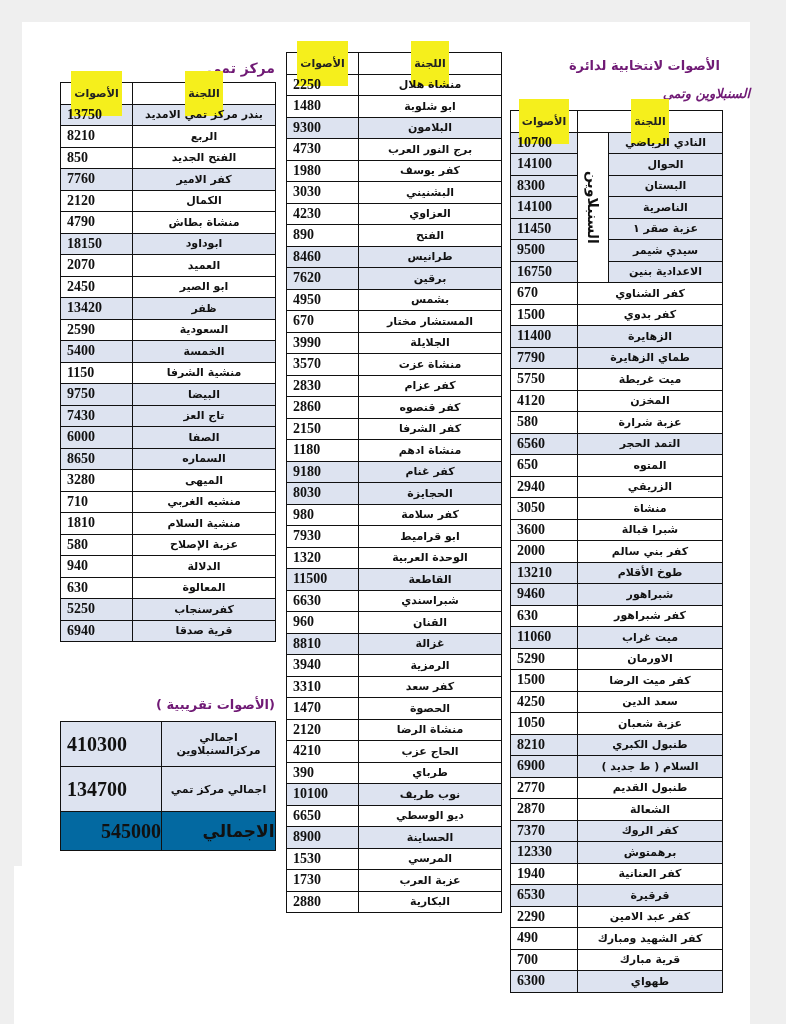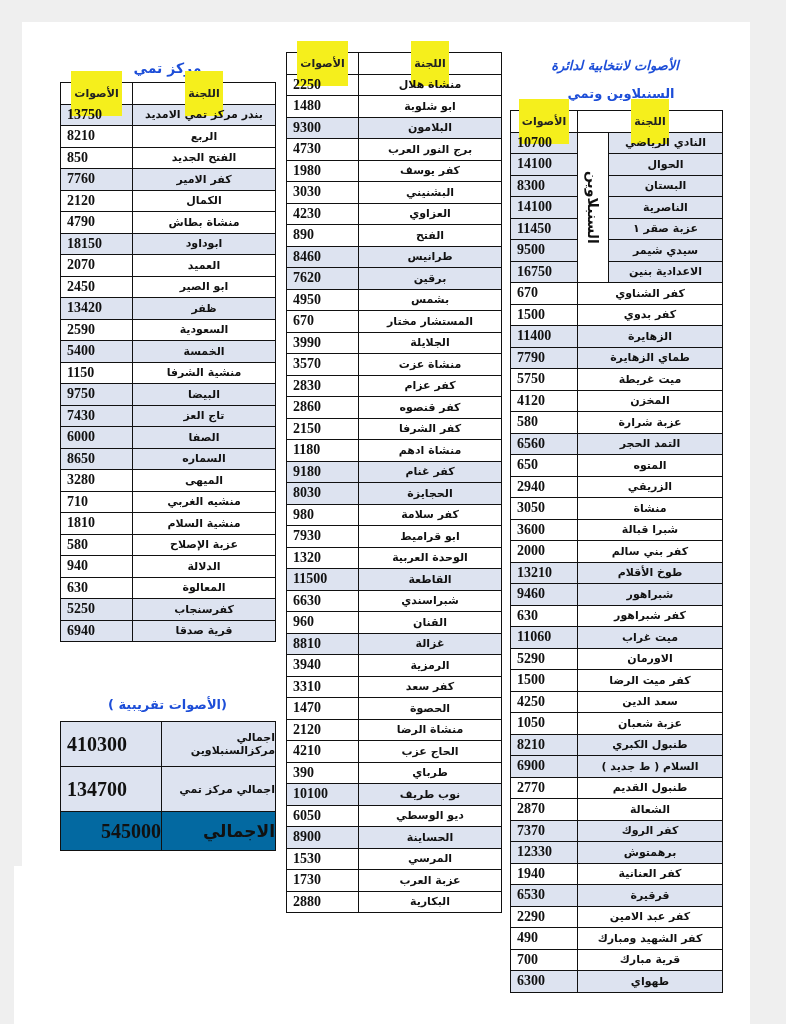--- a/index.html
+++ b/index.html
@@ -1,42 +1,42 @@
 <!DOCTYPE html>
 <html><head>
 <meta charset="utf-8">
 <style>
   html, body { margin:0; padding:0; }
   body { width:786px; height:1024px; background:#efefef; position:relative; overflow:hidden;
          font-family:"DejaVu Sans", sans-serif; }
   .page { position:absolute; left:22px; top:22px; width:728px; height:1002px; background:#ffffff; }
   .page-low { position:absolute; left:14px; top:866px; width:20px; height:158px; background:#ffffff; }
-  .title { position:absolute; font-weight:bold; color:#1d4ed8; direction:rtl; text-align:center; font-size:13px; }
+  .title { position:absolute; font-weight:bold; color:#701a75; direction:rtl; font-size:13px; }
   table { border-collapse:collapse; position:absolute; direction:rtl; }
   td, th { border:1.5px solid #111; padding:0; height:20.5px; font-weight:bold; color:#111; }
   th { font-size:11px; background:#fff; }
   th span.hl { background:#f5ef1c; padding:16px 3px; color:#222; }
   td.name { text-align:center; font-size:11px; font-family:"DejaVu Sans", sans-serif; }
   td.num { text-align:left; padding-left:6px; font-size:14px; font-family:"Liberation Serif", serif; direction:ltr; }
   tr.shade td.name, tr.shade td.num { background:#dde3f0; }
   .vlabel { writing-mode:vertical-rl; font-size:14px; font-weight:bold; text-align:center; background:#fff; }
   .sum td { height:44px; }
   .sum td.num { font-size:20px; padding-left:6px; }
-  .sum td.name { font-size:11px;text-align:right; }
+  .sum td.name { font-size:11px; }
   .sum tr.total td { background:#0369a1; height:38px;padding-left:40px; }
   .sum tr.total td.name { font-size:17px; }
 </style>
 </head>
 <body>
 
 <div class="page"></div>
 <div class="page-low"></div>
 
-<div class="title" style="left:510px; top:58px; width:210px; font-size:13px;font-style:italic;">الأصوات لانتخابية لدائرة</div>
-<div class="title" style="left:516px; top:86px; width:210px; font-size:13px;">السنبلاوين وتمي</div>
+<div class="title" style="left:510px; top:58px; width:210px; font-size:13px;">الأصوات لانتخابية لدائرة</div>
+<div class="title" style="left:540px; top:86px; width:210px; font-size:13px;font-style:italic;">السنبلاوين وتمي</div>
 
 <div class="title" style="left:60px; top:60px; width:215px; font-size:14px;">مركز تمي</div>
 
 <table id="tamai" style="left:60px; top:82px; width:216px;">
   <thead>
     <tr>
       <th style="width:140px;"><span class="hl">اللجنة</span></th>
       <th style="width:70px;"><span class="hl">الأصوات</span></th>
     </tr>
   </thead>
@@ -302,21 +302,21 @@
       <tr>
         <td class="name">طرباي</td>
         <td class="num">390</td>
       </tr>
       <tr class="shade">
         <td class="name">نوب طريف</td>
         <td class="num">10100</td>
       </tr>
       <tr>
         <td class="name">ديو الوسطي</td>
-        <td class="num">6050</td>
+        <td class="num">6650</td>
       </tr>
       <tr class="shade">
         <td class="name">الحساينة</td>
         <td class="num">8900</td>
       </tr>
       <tr>
         <td class="name">المرسي</td>
         <td class="num">1530</td>
       </tr>
       <tr>

